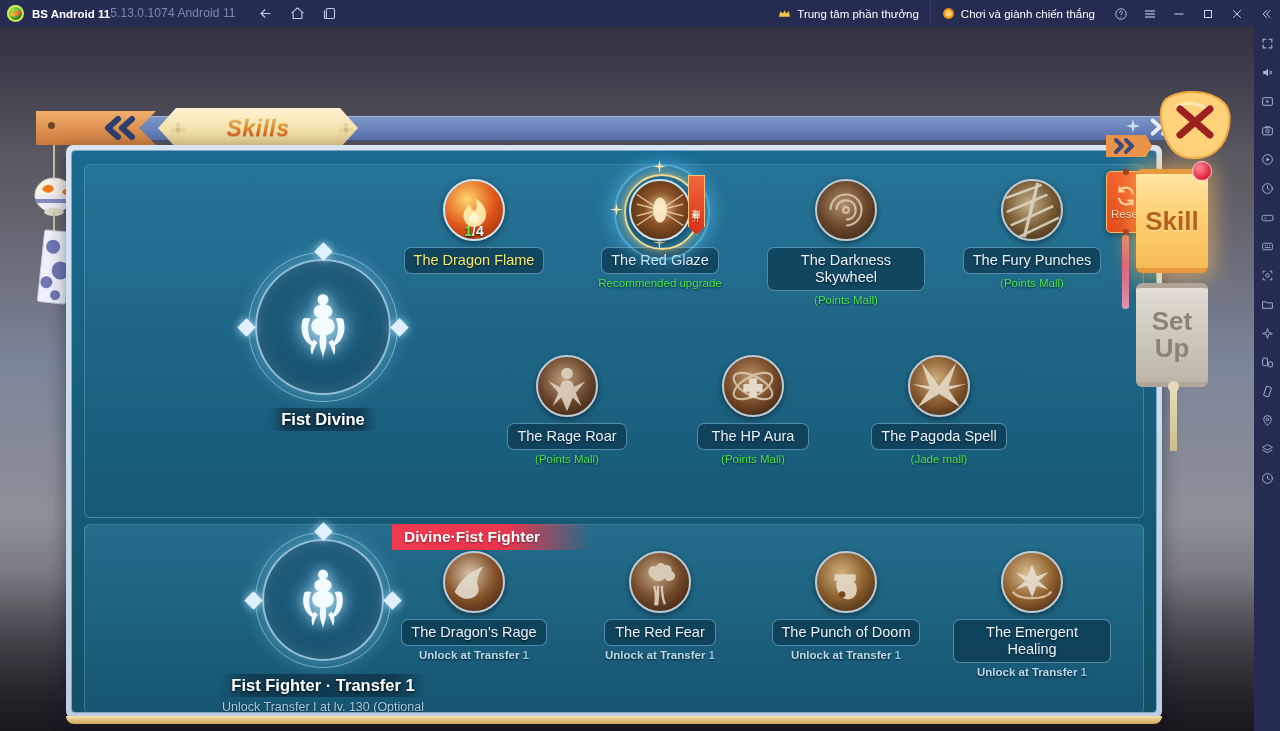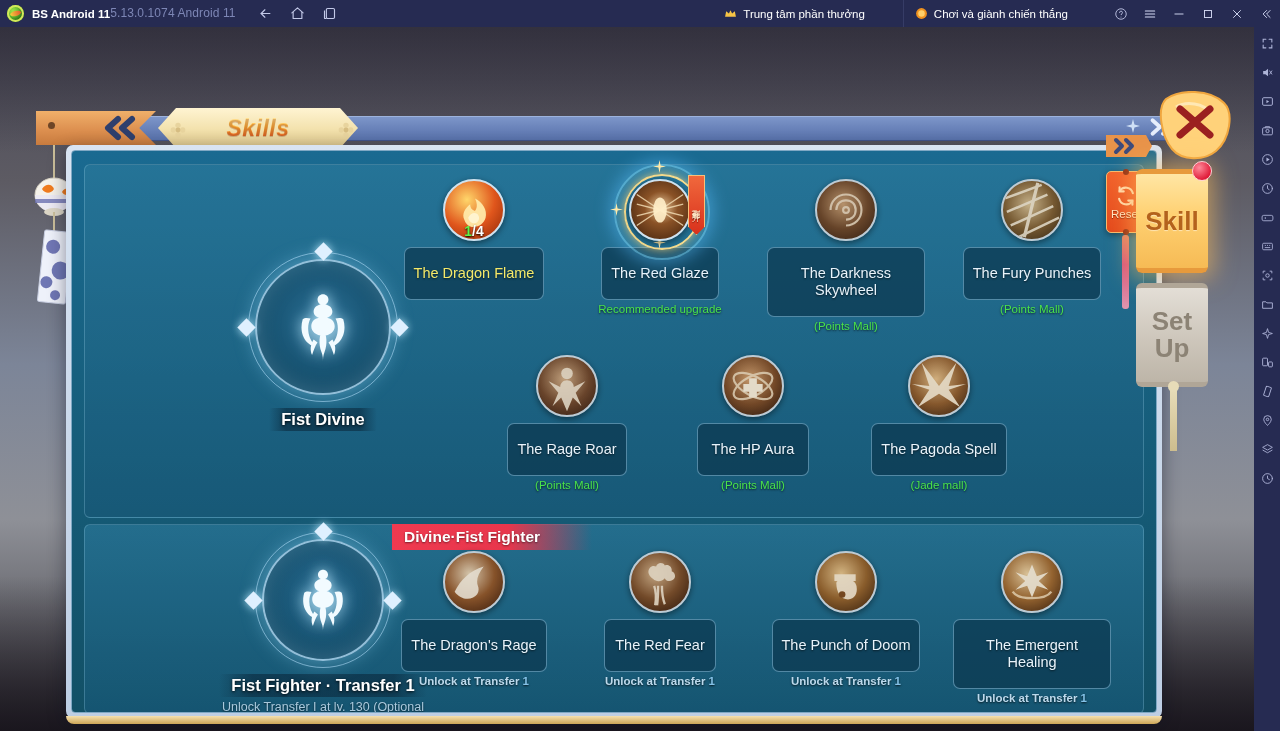--- a/index.html
+++ b/index.html
@@ -24,21 +24,21 @@
   }
   .bs-logo::after{
     content:""; position:absolute; left:3px; top:6px; width:11px; height:5px;
     border-radius:50%; background:linear-gradient(90deg,#f4d23c,#e6572e);
     transform:rotate(-14deg);
   }
   .bs-name { color: #fff; font-size: 11.5px; font-weight: bold; line-height: 12px; }
   .bs-ver  { color: #7d86b5; font-size: 12px; line-height: 10px; letter-spacing:.1px;}
   .bs-navicons { display: flex; align-items: center; gap: 17px; margin-left: 22px; }
   .bs-navicons svg { display:block; }
-  .bs-right { margin-left: auto; display: flex; align-items: flex-end; height: 100%; gap: 27px; }
+  .bs-right { margin-left: auto; display: flex; align-items: flex-end; height: 100%; }
   .bs-promo {
     display: flex; align-items: center; gap: 6px; color: #ffffff;
     font-size: 11.5px; padding: 0 11px; height: 100%;
     border-left: 1px solid #363c66; cursor: pointer;
   }
   .bs-promo:first-child { border-left: none; }
   .promo-ico { width: 13px; height: 13px; display:block; }
   .bs-winbtns { display: flex; align-items: center; height: 100%; }
   .bs-winbtn {
     width: 29px; height: 27px; display: flex; align-items: center; justify-content: center;
@@ -175,21 +175,21 @@
   }
   .skill-orb.locked { filter: saturate(.78) brightness(.9); }
   .orb-lvl {
     position:absolute; left:0; right:0; bottom:-1px; height:17px; line-height:17px;
     font-size:14px; font-weight:bold; color:#fff;
     text-shadow: 0 1px 2px #000; z-index:3;
   }
   .orb-lvl b { color:#5ef24a; font-weight:bold; }
   .skill-name {
     margin-top:6px; display:inline-block; min-width: 112px; max-width: 158px;
-    padding: 17px 9px; border-radius: 7px;
+    padding: 4px 9px; border-radius: 7px;
     background: rgba(11,56,79,.72); border:1px solid rgba(140,195,225,.55);
     color:#e8f3fb; font-size:14.5px; line-height:17px; font-weight:500;
     text-shadow:0 1px 2px rgba(0,0,0,.6);
   }
   .skill-name.hl { color:#f4e96a; }
   .skill-tag { margin-top:3px; font-size:11.5px; color:#49e24b; text-shadow:0 1px 2px rgba(0,0,0,.7); }
   .skill-tag.blue { color:#bcd9ec; font-weight:bold; }
   .skill-tag.blue em { color:#84c2e8; font-style:normal; }
 
   

